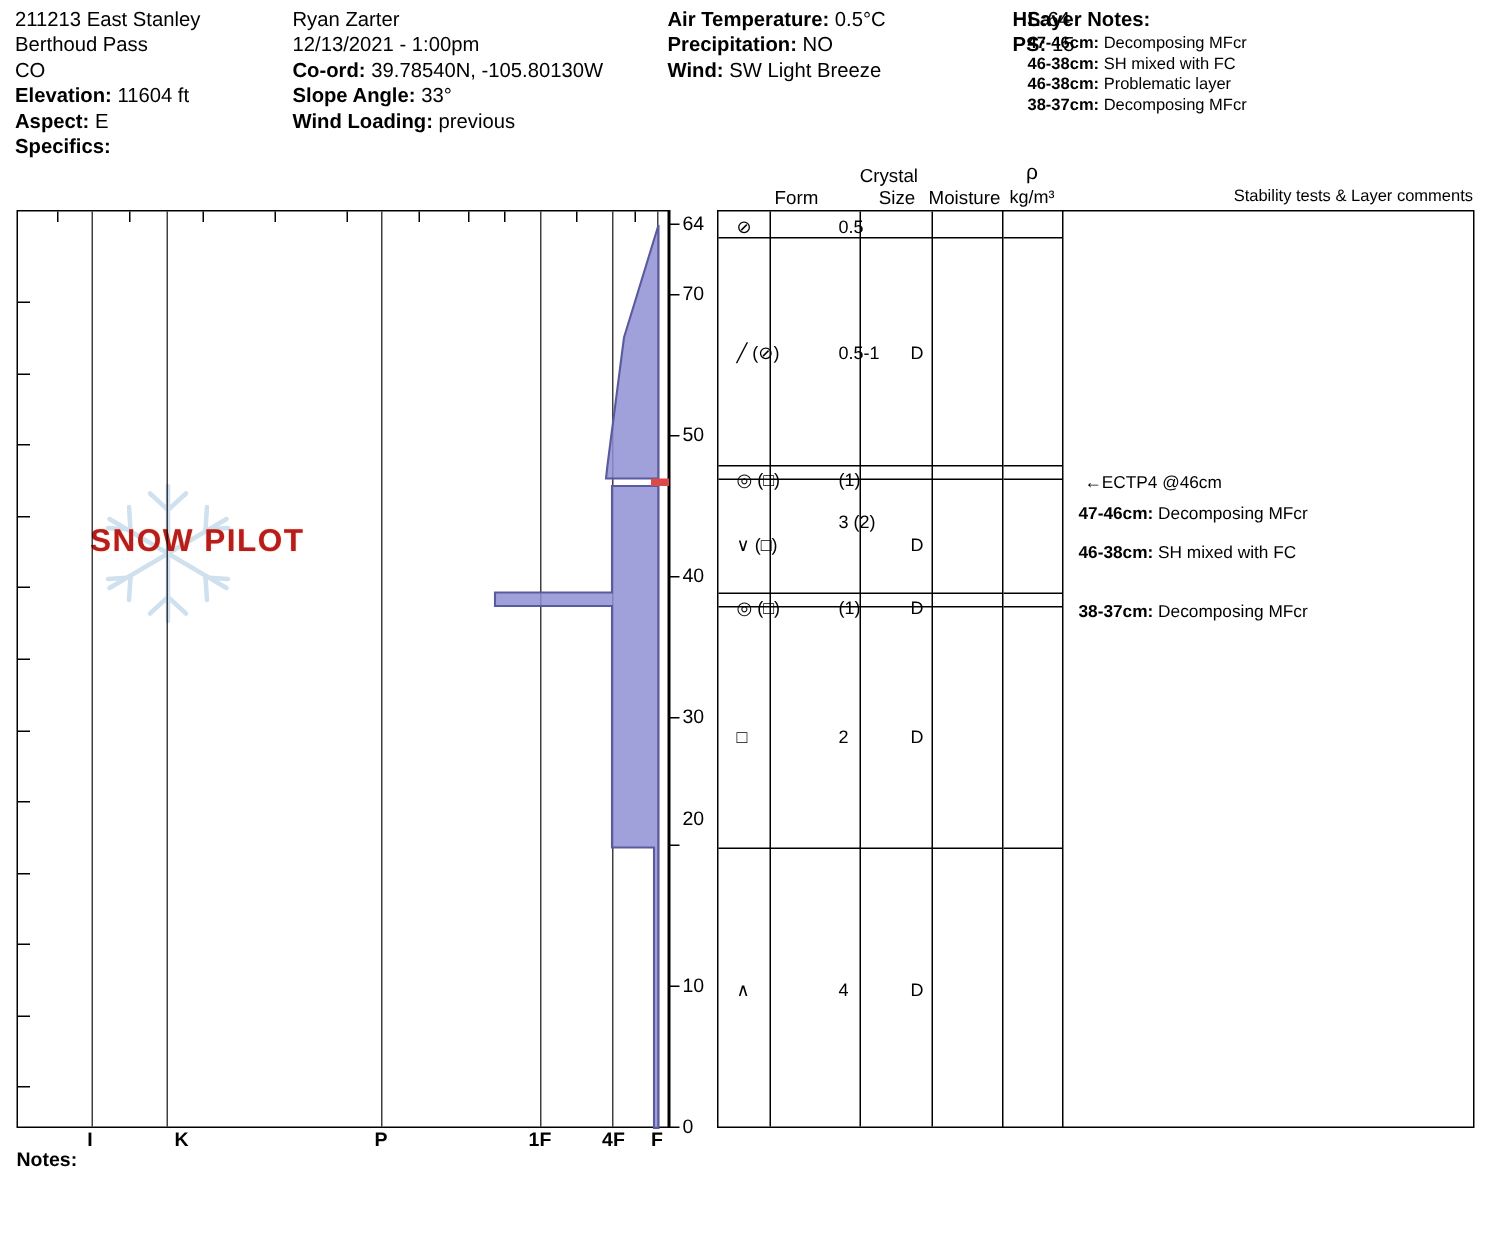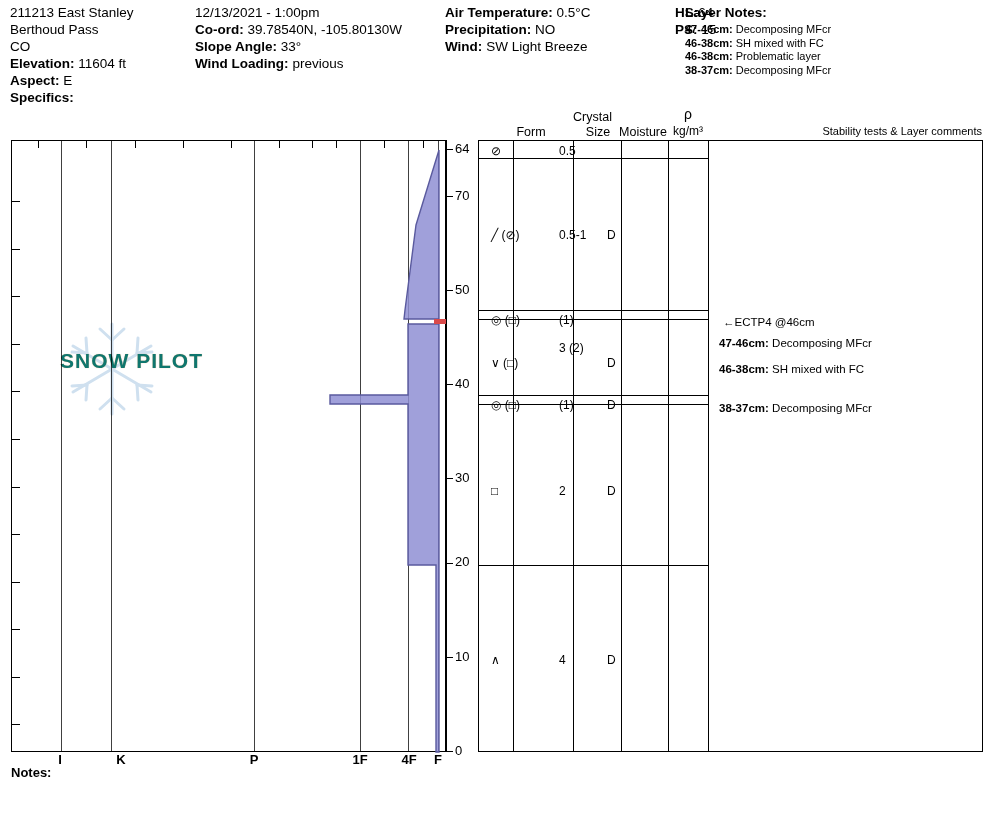--- a/index.html
+++ b/index.html
@@ -69,21 +69,21 @@
   .gmoist{left:128px;}
 
   .cmt{position:absolute;font-size:11.5px;white-space:nowrap;}
   .cmt b{font-weight:bold;}
 
   #notes{position:absolute;left:11px;top:765px;font-size:13px;font-weight:bold;}
 
   
   #wm{position:absolute;left:30px;top:173px;width:180px;height:100px;pointer-events:none;}
   #wm .wmtext{position:absolute;left:18px;top:35px;font-size:21px;font-weight:bold;
-       letter-spacing:1px;color:#0f766e;text-shadow:0 0 1px #e8b88a;}
+       letter-spacing:1px;color:#b91c1c;text-shadow:0 0 1px #e8b88a;}
 </style>
 </head>
 <body>
 
 <div class="hdr">
 
   <div class="hdr-col" id="col-site">
     <div class="hdr-line">211213 East Stanley</div>
     <div class="hdr-line">Berthoud Pass</div>
     <div class="hdr-line">CO</div>
@@ -95,20 +95,21 @@
       <span class="b">Aspect:</span>
       <span>E</span>
     </div>
     <div class="hdr-line">
       <span class="b">Specifics:</span>
       <span></span>
     </div>
   </div>
 
   <div class="hdr-col" id="col-obs">
+    <div class="hdr-line">Ryan Zarter</div>
     <div class="hdr-line">12/13/2021 - 1:00pm</div>
     <div class="hdr-line">
       <span class="b">Co-ord:</span>
       <span>39.78540N, -105.80130W</span>
     </div>
     <div class="hdr-line">
       <span class="b">Slope Angle:</span>
       <span>33°</span>
     </div>
     <div class="hdr-line">
@@ -257,21 +258,21 @@
   <div class="dlabel" style="top:9px;">64</div>
   <div class="dtick" style="top:56px;"></div>
   <div class="dlabel" style="top:56px;">70</div>
   <div class="dtick" style="top:150px;"></div>
   <div class="dlabel" style="top:150px;">50</div>
   <div class="dtick" style="top:244px;"></div>
   <div class="dlabel" style="top:244px;">40</div>
   <div class="dtick" style="top:338px;"></div>
   <div class="dlabel" style="top:338px;">30</div>
   <div class="dtick" style="top:423px;"></div>
-  <div class="dlabel" style="top:422px;">20</div>
+  <div class="dlabel" style="top:406px;">20</div>
   <div class="dtick" style="top:517px;"></div>
   <div class="dlabel" style="top:517px;">10</div>
   <div class="dtick" style="top:611px;"></div>
   <div class="dlabel" style="top:611px;">0</div>
 </div>
 
 <div id="xlabels">
   <span style="left:49px;">I</span>
   <span style="left:110px;">K</span>
   <span style="left:243px;">P</span>

